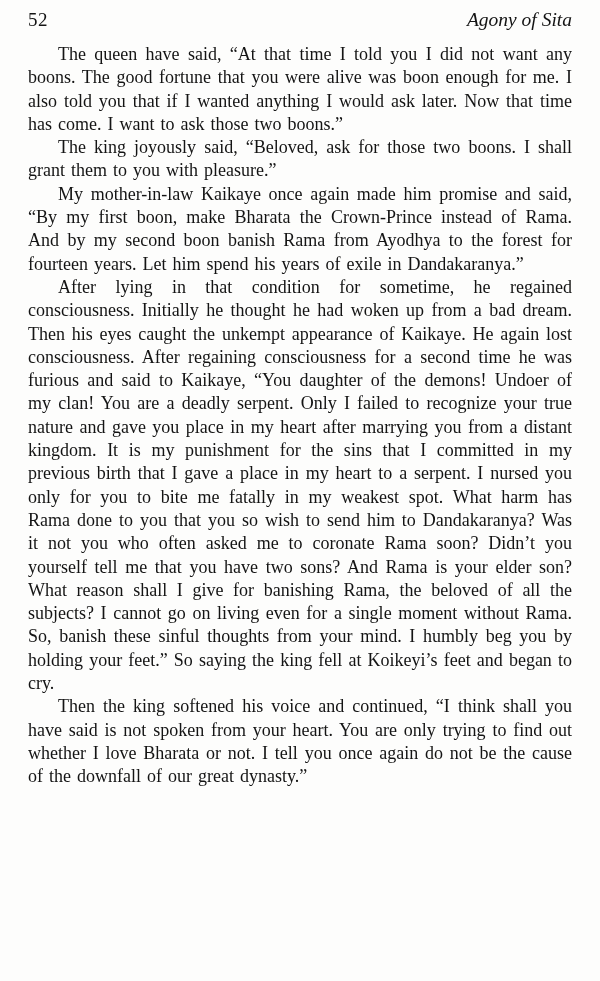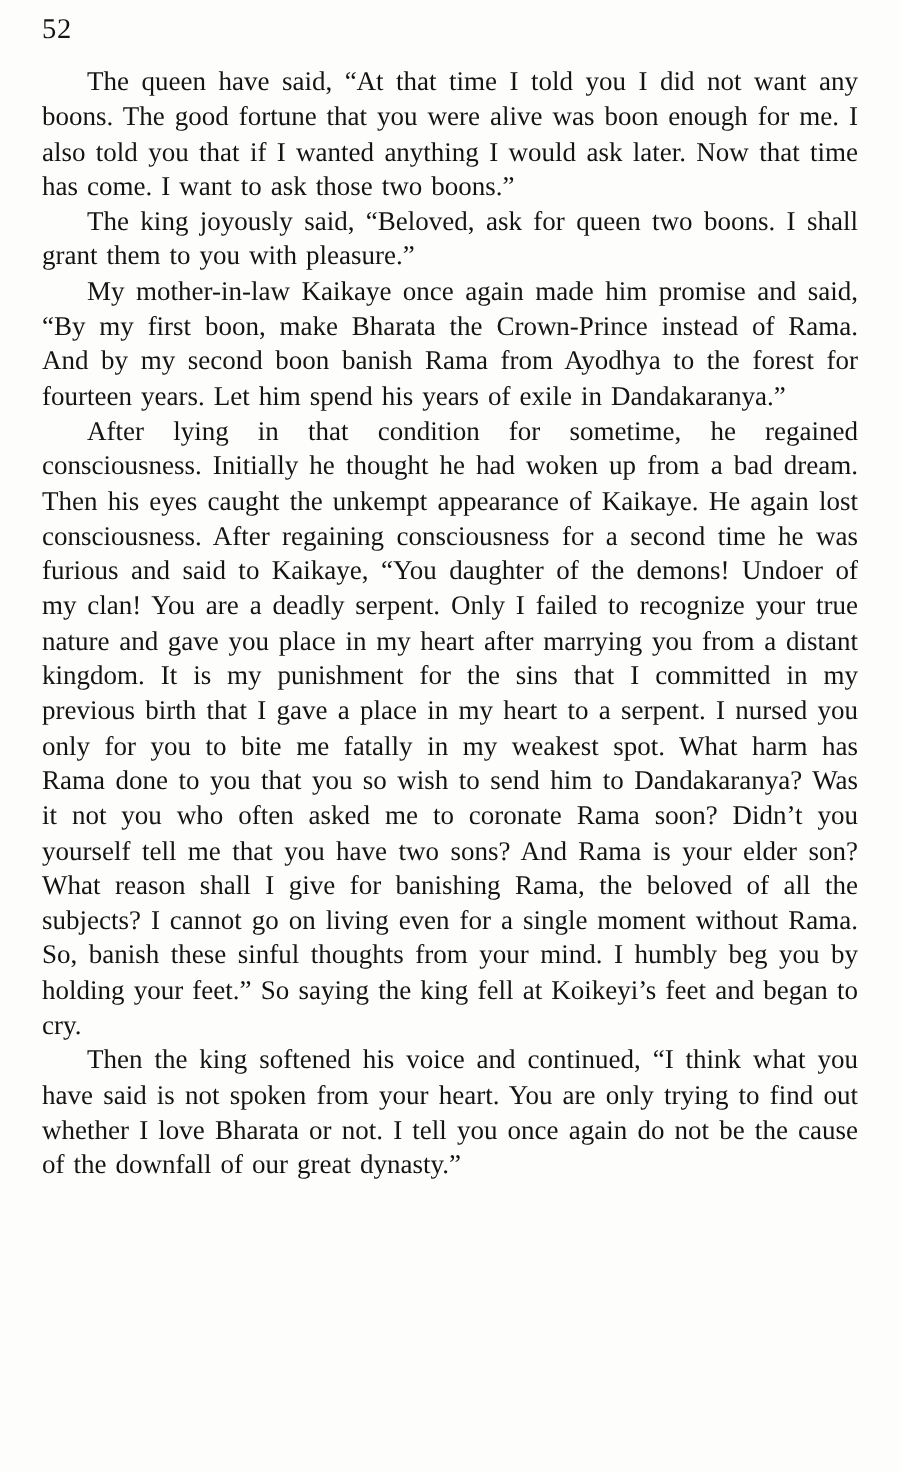--- a/index.html
+++ b/index.html
@@ -43,22 +43,23 @@
     text-indent: 30px;
     word-spacing: 1.5px;
   }
 </style>
 </head>
 <body>
 
 <div class="book-page">
   <div class="page-header">
     <span class="page-number">52</span>
+    <span class="running-title">Agony of Sita</span>
   </div>
 
   <div class="page-body">
     <p>The queen have said, “At that time I told you I did not want any boons. The good fortune that you were alive was boon enough for me. I also told you that if I wanted anything I would ask later. Now that time has come. I want to ask those two boons.”</p>
-    <p>The king joyously said, “Beloved, ask for queen two boons. I shall grant them to you with pleasure.”</p>
+    <p>The king joyously said, “Beloved, ask for those two boons. I shall grant them to you with pleasure.”</p>
     <p>My mother-in-law Kaikaye once again made him promise and said, “By my first boon, make Bharata the Crown-Prince instead of Rama. And by my second boon banish Rama from Ayodhya to the forest for fourteen years. Let him spend his years of exile in Dandakaranya.”</p>
     <p>After lying in that condition for sometime, he regained consciousness. Initially he thought he had woken up from a bad dream. Then his eyes caught the unkempt appearance of Kaikaye. He again lost consciousness. After regaining consciousness for a second time he was furious and said to Kaikaye, “You daughter of the demons! Undoer of my clan! You are a deadly serpent. Only I failed to recognize your true nature and gave you place in my heart after marrying you from a distant kingdom. It is my punishment for the sins that I committed in my previous birth that I gave a place in my heart to a serpent. I nursed you only for you to bite me fatally in my weakest spot. What harm has Rama done to you that you so wish to send him to Dandakaranya? Was it not you who often asked me to coronate Rama soon? Didn’t you yourself tell me that you have two sons? And Rama is your elder son? What reason shall I give for banishing Rama, the beloved of all the subjects? I cannot go on living even for a single moment without Rama. So, banish these sinful thoughts from your mind. I humbly beg you by holding your feet.” So saying the king fell at Koikeyi’s feet and began to cry.</p>
-    <p>Then the king softened his voice and continued, “I think what you have said is not spoken from your heart. You are only trying to find out whether I love Bharata or not. I tell you once again do not be the cause of the downfall of our great dynasty.”</p>
+    <p>Then the king softened his voice and continued, “I think shall you have said is not spoken from your heart. You are only trying to find out whether I love Bharata or not. I tell you once again do not be the cause of the downfall of our great dynasty.”</p>
   </div>
 </div>
 
 </body></html>

